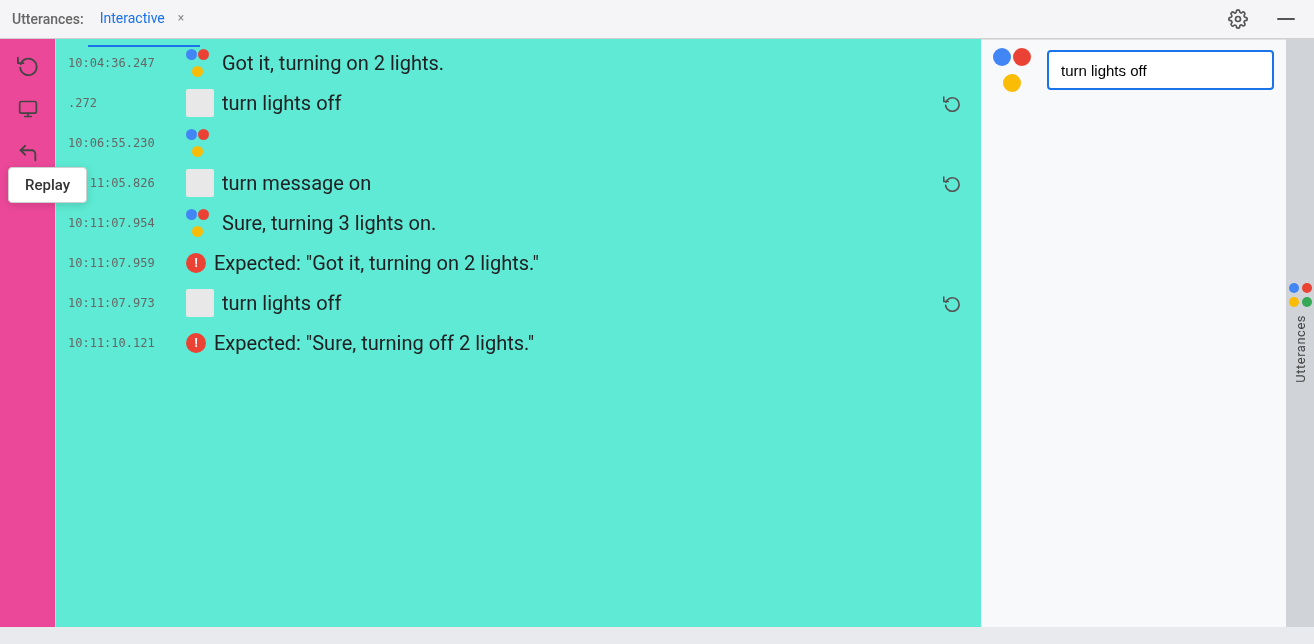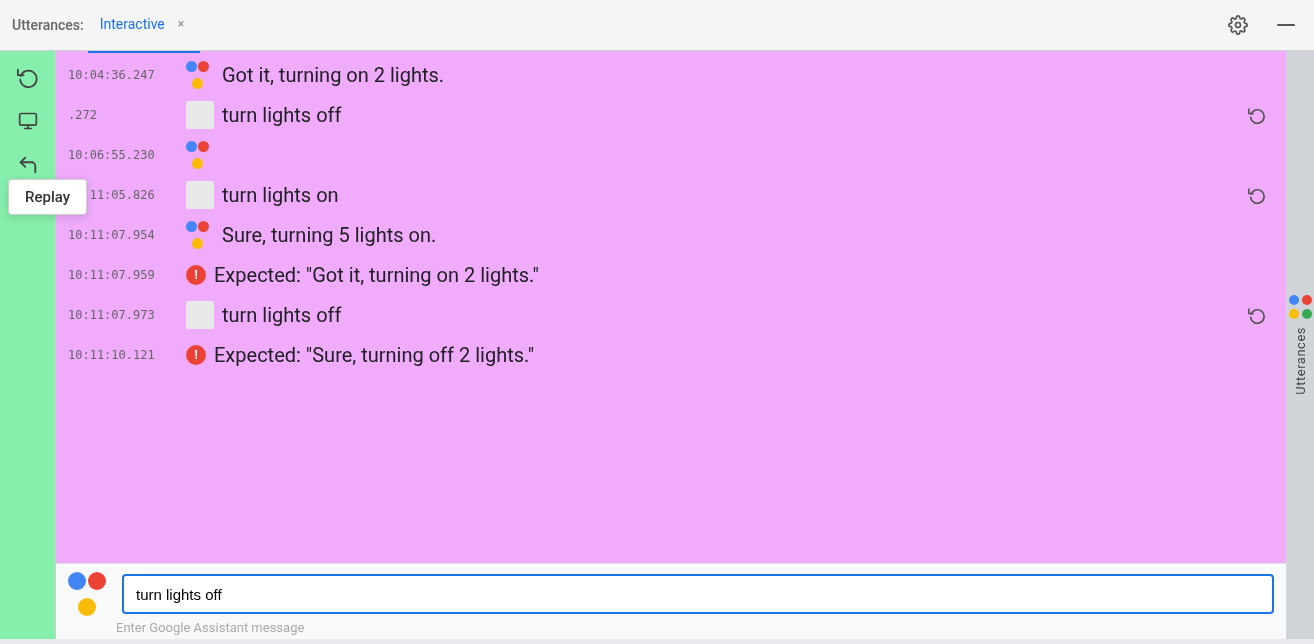--- a/index.html
+++ b/index.html
@@ -11,21 +11,21 @@
       overflow: hidden;
       position: relative;
     }
 
     
     .title-bar {
       display: flex;
       align-items: center;
       background: #f5f5f7;
       border-bottom: 1px solid #d0d0d0;
-      height: 51px;
+      height: 39px;
       padding: 0 12px;
       position: relative;
     }
     .title-bar-label {
       font-size: 14px;
       color: #666;
       margin-right: 4px;
       font-weight: 500;
     }
     .tab {
@@ -66,21 +66,21 @@
 
     
     .main-container {
       display: flex;
       height: calc(644px - 56px);
     }
 
     
     .left-toolbar {
       width: 56px;
-      background: #86efac;
+      background: #ec4899;
       border-right: 1px solid #d0d0d0;
       display: flex;
       flex-direction: column;
       align-items: center;
       padding-top: 8px;
       gap: 8px;
       position: relative;
     }
     .toolbar-btn {
       width: 36px;
@@ -110,22 +110,22 @@
       color: #333;
       z-index: 100;
       box-shadow: 0 2px 8px rgba(0,0,0,0.15);
       white-space: nowrap;
     }
 
     
     .content-area {
       flex: 1;
       display: flex;
-      flex-direction: column;
-      background: #f0abfc;
+      flex-direction: row;
+      background: #5eead4;
       overflow: hidden;
     }
 
     
     .messages-list {
       flex: 1;
       overflow-y: auto;
       padding: 4px 0;
     }
 
@@ -329,37 +329,37 @@
         <div class="google-avatar">
           <div class="google-dot dot-blue"></div>
           <div class="google-dot dot-red"></div>
           <div class="google-dot dot-yellow"></div>
         </div>
       </div>
 
       <div class="message-row">
         <span class="timestamp">10:11:05.826</span>
         <div class="input-row-placeholder" style="background:#e8e8e8; border-radius:2px;"></div>
-        <span class="message-text">turn lights on</span>
+        <span class="message-text">turn message on</span>
         <button class="replay-btn">
           <svg width="18" height="18" viewBox="0 0 24 24" fill="none" stroke="#555" stroke-width="2.2" stroke-linecap="round" stroke-linejoin="round">
             <polyline points="1 4 1 10 7 10"></polyline>
             <path d="M3.51 15a9 9 0 1 0 .49-4.02"></path>
           </svg>
         </button>
       </div>
 
       <div class="message-row">
         <span class="timestamp">10:11:07.954</span>
         <div class="google-avatar">
           <div class="google-dot dot-blue"></div>
           <div class="google-dot dot-red"></div>
           <div class="google-dot dot-yellow"></div>
         </div>
-        <span class="message-text">Sure, turning 5 lights on.</span>
+        <span class="message-text">Sure, turning 3 lights on.</span>
       </div>
 
       <div class="message-row">
         <span class="timestamp">10:11:07.959</span>
         <div class="error-icon">!</div>
         <span class="message-text">Expected: "Got it, turning on 2 lights."</span>
       </div>
 
       <div class="message-row">
         <span class="timestamp">10:11:07.973</span>
@@ -385,21 +385,20 @@
     <div class="bottom-area">
       <div class="input-line">
 
         <div style="position:relative; width:44px; height:44px; flex-shrink:0;">
           <div style="width:18px;height:18px;border-radius:50%;background:#4285f4;position:absolute;top:0;left:0;"></div>
           <div style="width:18px;height:18px;border-radius:50%;background:#ea4335;position:absolute;top:0;left:20px;"></div>
           <div style="width:18px;height:18px;border-radius:50%;background:#fbbc05;position:absolute;bottom:0;left:10px;"></div>
         </div>
         <input class="chat-input" type="text" value="turn lights off" placeholder="Enter Google Assistant message" style="">
       </div>
-      <div class="hint-text">Enter Google Assistant message</div>
     </div>
   </div>
 
   <div class="right-sidebar">
     <div style="display:flex;flex-direction:column;align-items:center;gap:2px;margin-bottom:8px;transform:rotate(0deg);">
       <div style="display:flex;gap:3px;margin-bottom:2px;">
         <div style="width:10px;height:10px;border-radius:50%;background:#4285f4;"></div>
         <div style="width:10px;height:10px;border-radius:50%;background:#ea4335;"></div>
       </div>
       <div style="display:flex;gap:3px;">

